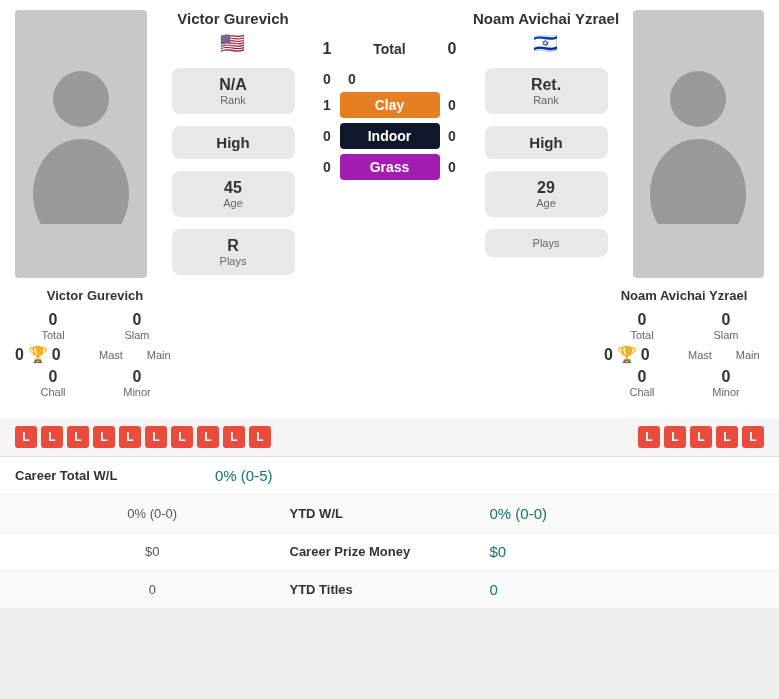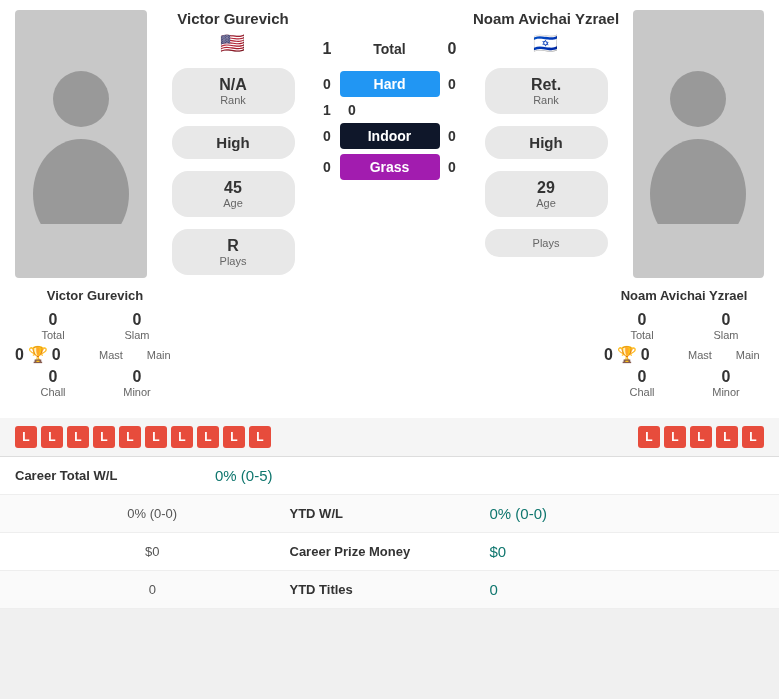--- a/index.html
+++ b/index.html
@@ -51,21 +51,21 @@
       color: #666;
     }
 
     .trophy-icon {
       color: #b8a000;
       font-size: 16px;
     }
 
     .stat-box {
       background: #e8e8e8;
-      border-radius: 16px;
+      border-radius: 8px;
       padding: 8px 14px;
       text-align: center;
       margin: 3px 15px;
       width: 123px;
     }
 
     .stat-box .label {
       font-size: 11px;
       color: #666;
     }
@@ -243,26 +243,26 @@
       <div style="display:flex; align-items:center; width:100%; justify-content:center; margin-bottom:8px; margin-top:30px;">
         <div style="font-size:16px; font-weight:bold; width:25px; text-align:center;">1</div>
         <div style="font-size:14px; font-weight:bold; width:100px; text-align:center;">Total</div>
         <div style="font-size:16px; font-weight:bold; width:25px; text-align:center;">0</div>
       </div>
 
       <div style="width:100%;">
 
         <div class="surface-row">
           <div class="surface-score-left">0</div>
-          <div class="surface-badge surface-hard">Hard</div>
           <div class="surface-score-right">0</div>
         </div>
 
         <div class="surface-row">
           <div class="surface-score-left">1</div>
+          <div class="surface-badge surface-clay">Clay</div>
           <div class="surface-score-right">0</div>
         </div>
 
         <div class="surface-row">
           <div class="surface-score-left">0</div>
           <div class="surface-badge surface-indoor">Indoor</div>
           <div class="surface-score-right">0</div>
         </div>
 
         <div class="surface-row">

